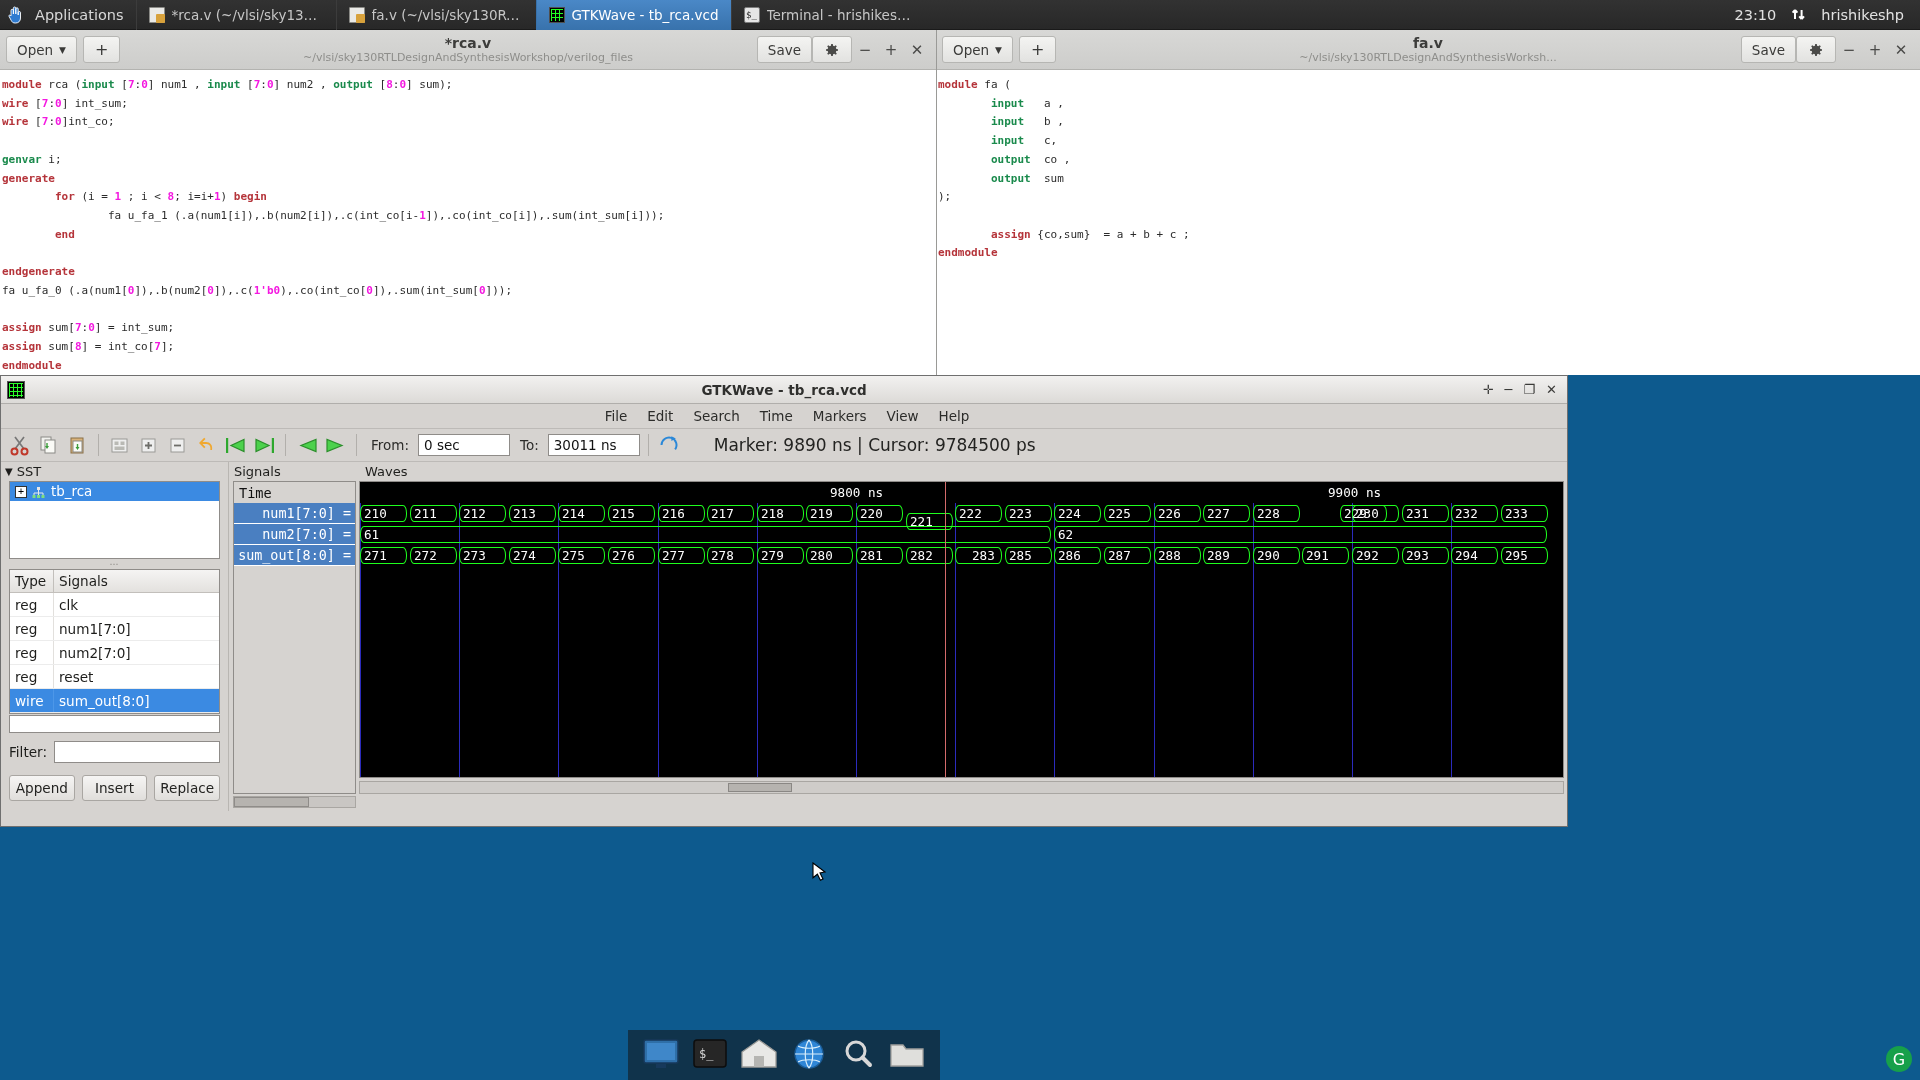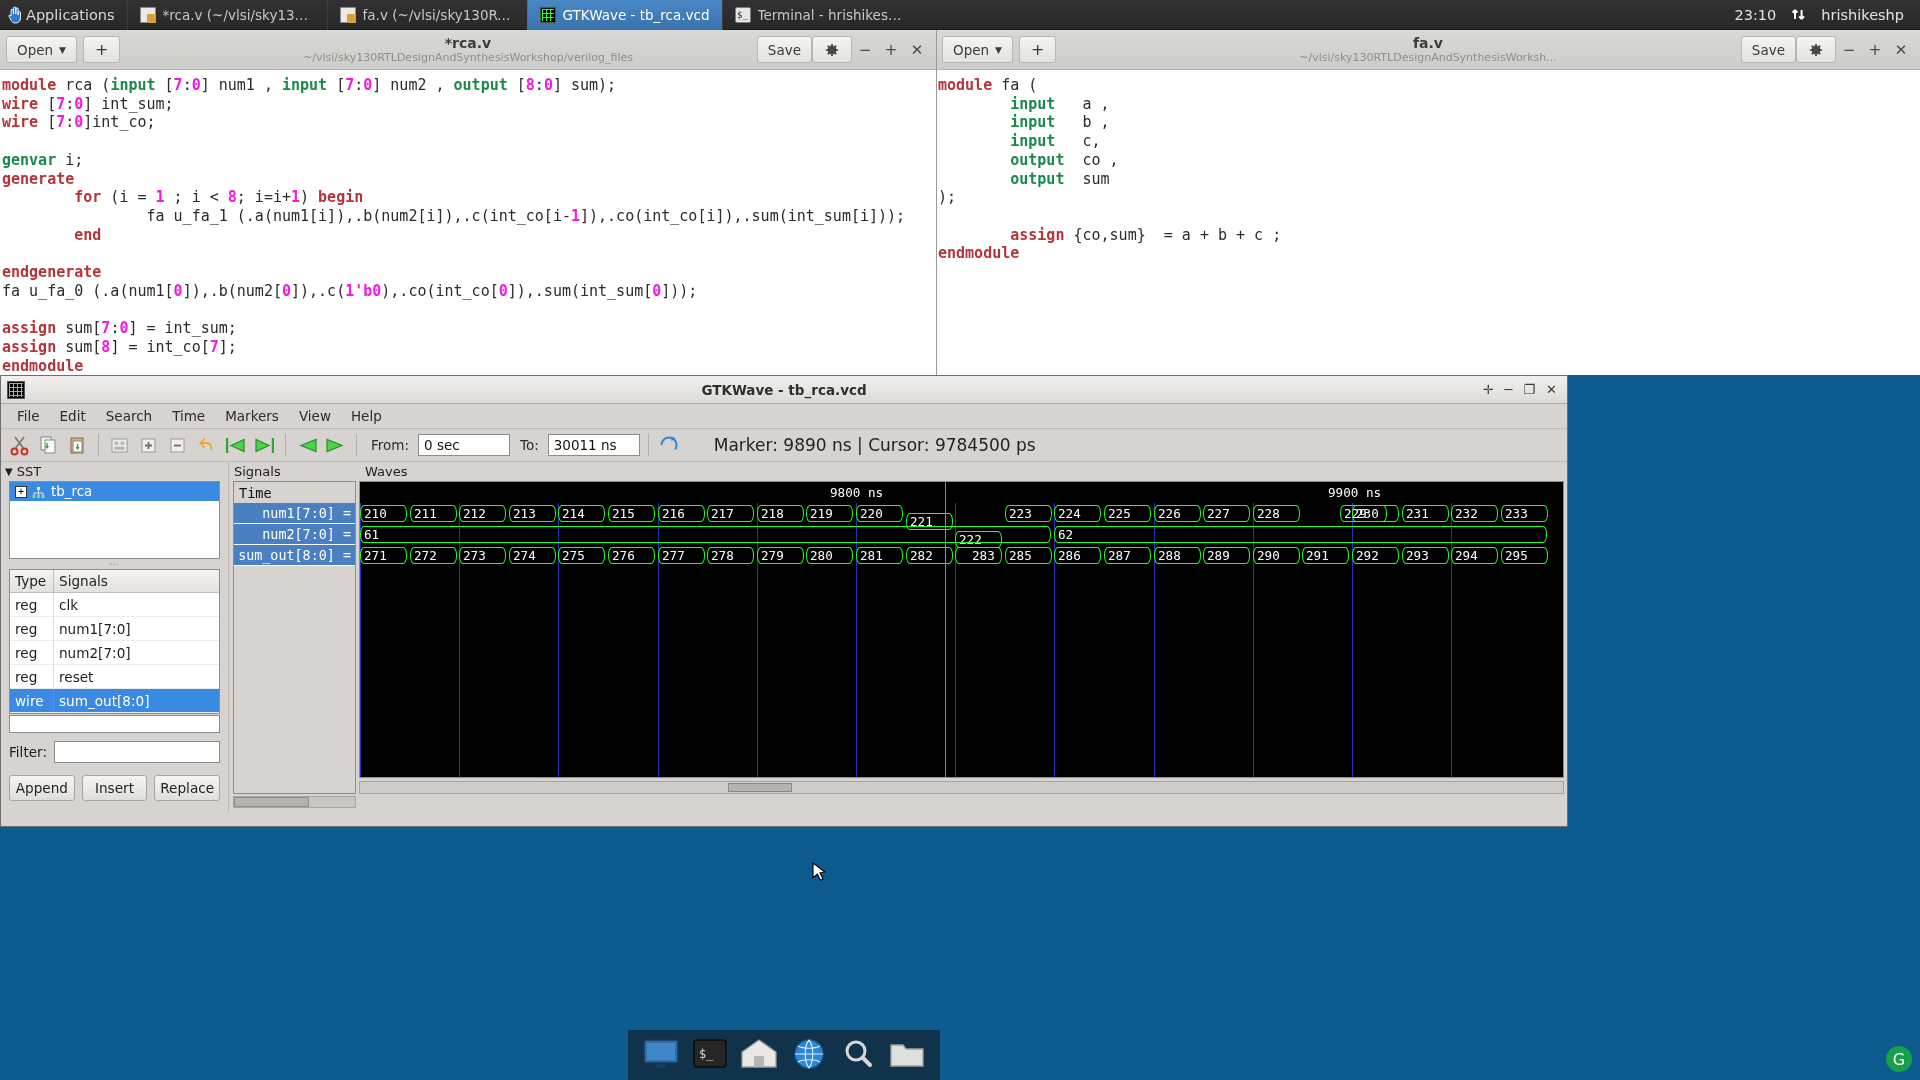--- a/index.html
+++ b/index.html
@@ -9,21 +9,21 @@
     font-size:13px;
     background:#0d5a8e;
   }
   
   #taskbar {
     position:absolute; left:0; top:0; width:1920px; height:30px;
     background:linear-gradient(to bottom,#323232,#282828);
     display:flex; align-items:center; color:#d8d8d8;
     font-size:14.5px; border-bottom:1px solid #1a1a1a;
   }
-  .tb-apps { display:flex; align-items:center; gap:1px; padding:0 12px 0 6px; }
+  .tb-apps { display:flex; align-items:center; gap:10px; padding:0 12px 0 6px; }
   .hand-ico {
     width:19px; height:19px; position:relative; display:inline-block;
   }
   .hand-ico svg { display:block; }
   .tb-win {
     display:flex; align-items:center; gap:7px;
     height:30px; padding:0 12px; max-width:200px;
     color:#c6c6c6; font-size:13.5px; white-space:nowrap; overflow:hidden;
     border-left:1px solid #3c3c3c;
   }
@@ -75,21 +75,21 @@
     pointer-events:none;
   }
   .gt-title { font-size:14px; font-weight:bold; color:#3c3c3a; line-height:15px; }
   .gt-sub   { font-size:11px; color:#8e8e8b; line-height:14px; }
   .gt-right { margin-left:auto; display:flex; align-items:center; }
   .wbtn { width:26px; height:26px; display:flex;align-items:center;justify-content:center;
           color:#4a4a48; font-size:15px; }
   .gear { width:16px;height:16px; }
   .code {
     font-family:"DejaVu Sans Mono", monospace;
-    font-size:15px; line-height:18.7px; color:#2b2b2b;
+    font-size:11px; line-height:18.7px; color:#2b2b2b;
     padding:6px 0 0 2px; white-space:pre; overflow:hidden;
     height:305px; background:#fff;
   }
   .kw   { color:#b5343a; font-weight:bold; }   
   .kw2  { color:#1a8a4c; font-weight:bold; }   
   .num  { color:#f418e0; font-weight:bold; }
   .gedit-div { position:absolute; left:936px; top:30px; width:1px; height:345px; background:#9a9a97; }
 
   
   #gtkwave { position:absolute; left:0; top:375px; width:1568px; height:452px;
@@ -102,21 +102,21 @@
   .gw-title .t-ico { width:18px;height:18px; background:#000; border:1px solid #555; position:relative; }
   .gw-title .t-ico i { position:absolute; inset:1px;
     background:
       repeating-linear-gradient(to right,#2bff2b 0 1px,transparent 1px 4px),
       repeating-linear-gradient(to bottom,#2bff2b 0 1px,transparent 1px 4px); }
   .gw-title .lbl { position:absolute; left:0;right:0; text-align:center;
       font-size:13.5px; font-weight:bold; color:#2f2f2d; }
   .gw-title .ctrls { margin-left:auto; display:flex; align-items:center; gap:11px;
       color:#3a3a38; font-size:13px; z-index:2; padding-right:4px;}
   .gw-menu { height:25px; display:flex; align-items:center; gap:0;
-             background:#d6d3d0; border-bottom:1px solid #bdbab7; padding-left:6px; }
+             background:#d6d3d0; border-bottom:1px solid #bdbab7; padding-left:6px;justify-content:center; }
   .gw-menu span { padding:2px 10px; font-size:13.5px; color:#2c2c2a; }
   .gw-tools { height:33px; display:flex; align-items:center; gap:4px;
               background:#d6d3d0; padding:0 6px; border-bottom:1px solid #bdbab7;}
   .tsep { width:1px;height:22px;background:#b2afab;margin:0 4px; }
   .tico { width:25px;height:25px; display:flex;align-items:center;justify-content:center; }
   .fld-lbl { font-size:13.5px; color:#2c2c2a; margin-left:6px; }
   .fld {
     height:22px; border:1px solid #8f8c89; background:#fff; color:#111;
     font-size:13.5px; padding:0 5px; display:flex; align-items:center;
     min-width:92px; margin-left:5px;
@@ -522,21 +522,21 @@
               <div class="w-cell" style="left: 99px; width: 46.6px;">212</div>
               <div class="w-cell" style="left: 149px; width: 46.6px;">213</div>
               <div class="w-cell" style="left: 198px; width: 46.6px;">214</div>
               <div class="w-cell" style="left: 248px; width: 46.6px;">215</div>
               <div class="w-cell" style="left: 298px; width: 46.6px;">216</div>
               <div class="w-cell" style="left: 347px; width: 46.6px;">217</div>
               <div class="w-cell" style="left: 397px; width: 46.6px;">218</div>
               <div class="w-cell" style="left: 446px; width: 46.6px;">219</div>
               <div class="w-cell" style="left: 496px; width: 46.6px;">220</div>
               <div class="w-cell" style="left: 546px; width: 46.6px; margin-top: 8px;">221</div>
-              <div class="w-cell" style="left: 595px; width: 46.6px; margin-top: 26px;">222</div>
+              <div class="w-cell" style="left: 595px; width: 46.6px;">222</div>
               <div class="w-cell" style="left: 645px; width: 46.6px;">223</div>
               <div class="w-cell" style="left: 694px; width: 46.6px;">224</div>
               <div class="w-cell" style="left: 744px; width: 46.6px;">225</div>
               <div class="w-cell" style="left: 794px; width: 46.6px;">226</div>
               <div class="w-cell" style="left: 843px; width: 46.6px;">227</div>
               <div class="w-cell" style="left: 893px; width: 46.6px;">228</div>
               <div class="w-cell" style="left: 980px; width: 46.6px;">229</div>
               <div class="w-cell" style="left: 992px; width: 46.6px;">230</div>
               <div class="w-cell" style="left: 1042px; width: 46.6px;">231</div>
               <div class="w-cell" style="left: 1091px; width: 46.6px;">232</div>

